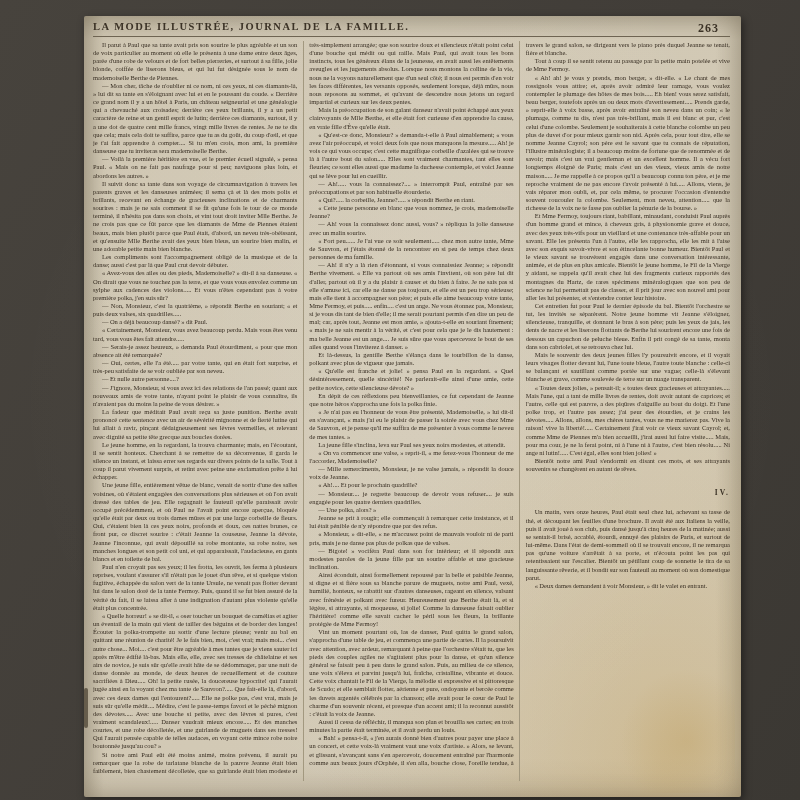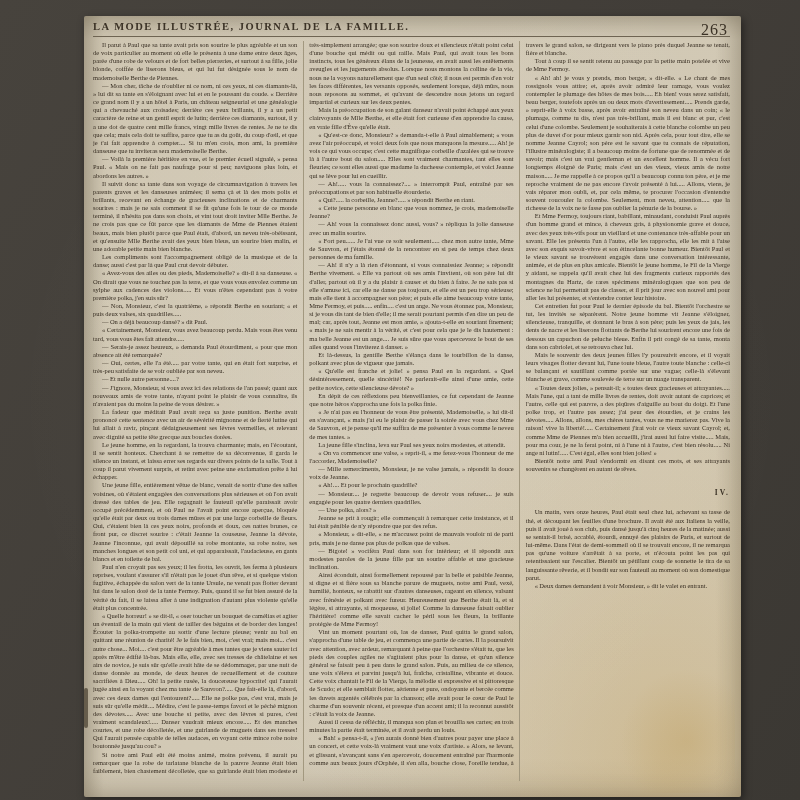--- a/index.html
+++ b/index.html
@@ -27,22 +27,22 @@
   }
   .page-header{
     position:absolute;left:9px;top:5px;width:637px;height:14px;
   }
   .journal-title{
     position:absolute;left:0;right:0;text-align:left;
     font-size:10.5px;font-weight:bold;letter-spacing:1.5px;
     color:#3b3226;white-space:nowrap;
   }
   .page-number{
-    position:absolute;right:2px;top:0;
-    font-size:16px;font-weight:normal;color:#3b3226;letter-spacing:1px;
+    position:absolute;right:11px;top:0;
+    font-size:12px;font-weight:bold;color:#3b3226;letter-spacing:1px;
   }
   .header-rule{
     position:absolute;left:9px;top:20px;width:637px;height:0;
     border-top:1px solid #6e6452;
   }
   .article{
     position:absolute;left:9px;top:25px;width:637px;height:740px;
     column-count:3;column-gap:12px;column-fill:auto;
     column-rule:1px solid #a2987f;
     overflow:hidden;

